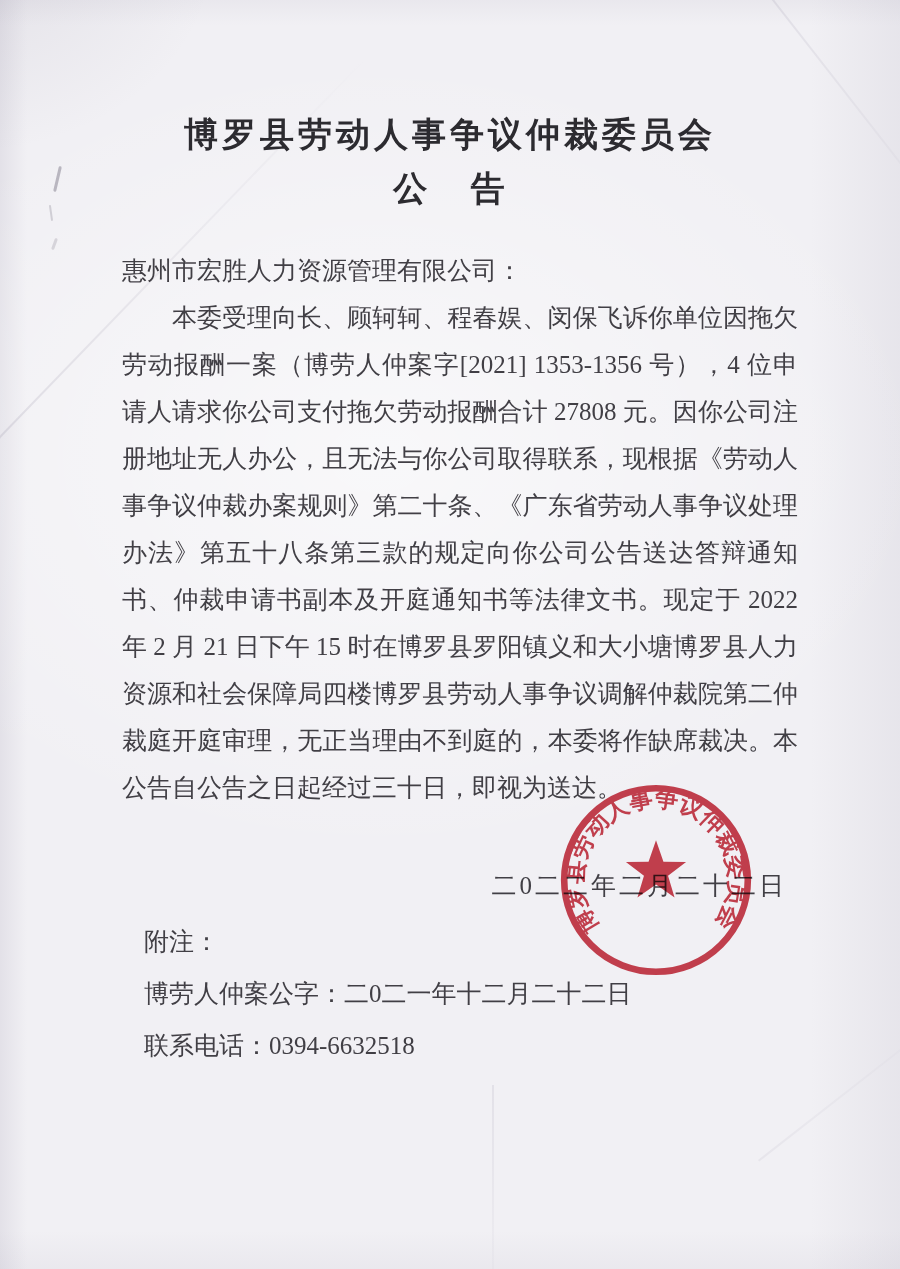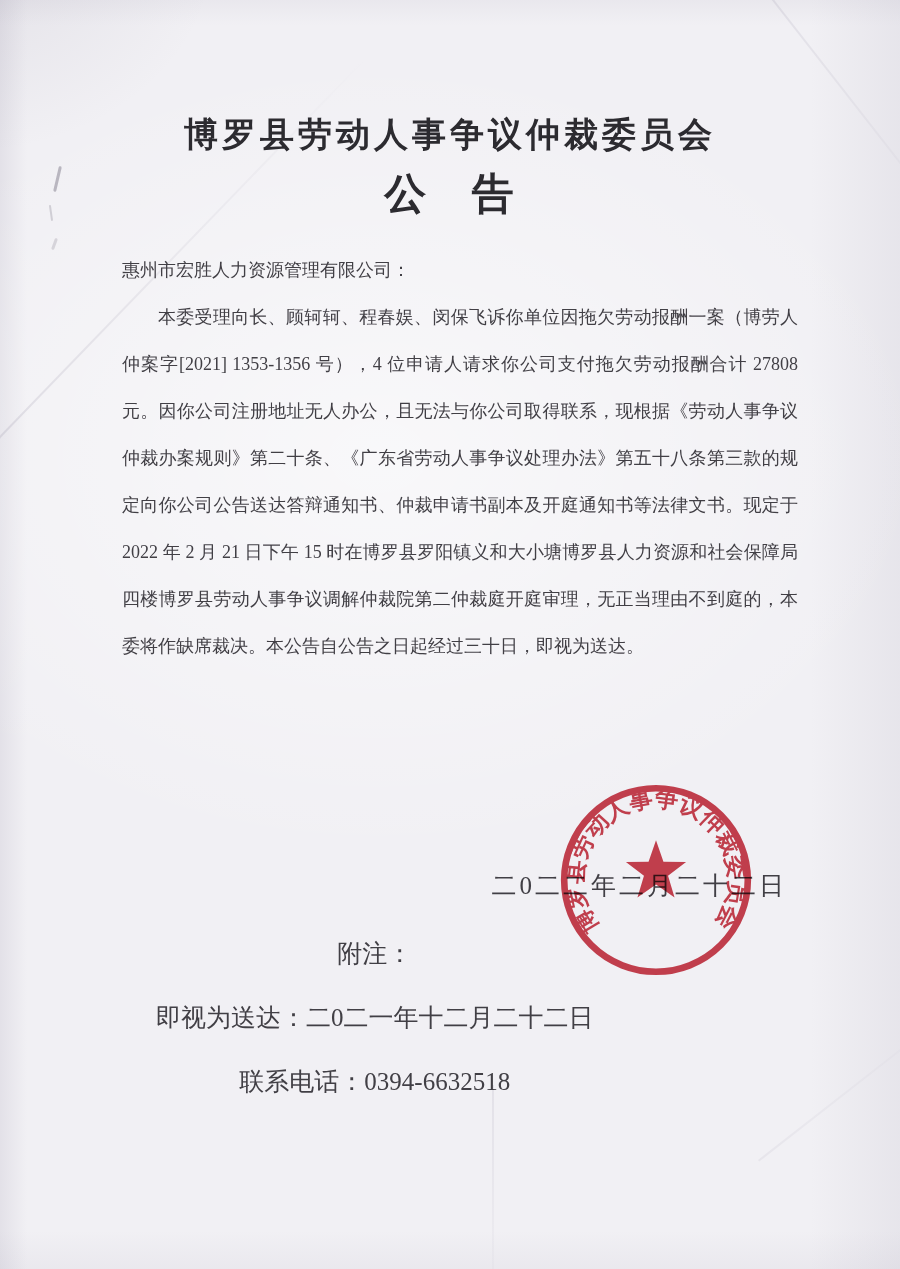--- a/index.html
+++ b/index.html
@@ -49,51 +49,51 @@
     position:absolute;top:112px;left:0;right:0;margin:0;
     text-align:center;
     font-family:"Liberation Sans","DejaVu Sans",sans-serif;
     font-size:34px;font-weight:700;letter-spacing:4px;
     color:#2c2b30;
   }
   .subtitle{
     position:absolute;top:166px;left:0;right:0;
     text-align:center;
     font-family:"Liberation Sans","DejaVu Sans",sans-serif;
-    font-size:42px;font-weight:700;letter-spacing:2px;word-spacing:30px;
+    font-size:34px;font-weight:700;letter-spacing:2px;word-spacing:30px;
     color:#2c2b30;
   }
   .ref{
     position:absolute;top:212px;right:166px;
     font-size:19px;letter-spacing:1px;color:#49484d;
   }
   .body-block{
     position:absolute;top:247px;left:122px;width:676px;
-    font-size:18px;line-height:47px;text-align:justify;
+    font-size:25px;line-height:47px;text-align:justify;
     color:#413f45;
   }
   .body-block p{margin:0;}
   .para{text-indent:2em;}
   .date-line{
     position:absolute;top:869px;right:113px;
     font-size:25px;letter-spacing:3px;color:#413f45;
   }
   .stamp{
     position:absolute;left:554px;top:778px;width:204px;height:204px;
     mix-blend-mode:multiply;opacity:.92;
   }
   .stamp text{
     font-family:"Liberation Sans","DejaVu Sans",sans-serif;
     font-weight:700;font-size:23px;fill:#c73240;
   }
   .notes{
     position:absolute;left:140px;top:914px;
     font-size:25px;line-height:48px;color:#413f45;
   }
-  .notes p{margin:16px;text-align:center;}
+  .notes p{margin:4px;}
 </style>
 </head>
 <body>
 
 <div class="page">
 
   <div class="crease crease-topleft"></div>
   <div class="crease crease-topright"></div>
   <div class="crease crease-bottom"></div>
   <div class="crease crease-bottomright"></div>
@@ -117,17 +117,17 @@
     <circle cx="100" cy="100" r="90" fill="none" stroke="#c73240" stroke-width="6.5"></circle>
     <polygon points="100,61 107.3,82 129.5,82.4 111.8,95.8 118.2,117.1 100,104.4 81.8,117.1 88.2,95.8 70.5,82.4 92.7,82" fill="#c73240"></polygon>
     <path id="sealArc" d="M 44.8 146.3 A 72 72 0 1 1 155.2 146.3" fill="none"></path>
     <text>
       <textPath href="#sealArc" startOffset="0" textLength="322" lengthAdjust="spacing">博罗县劳动人事争议仲裁委员会</textPath>
     </text>
   </svg>
 
   <div class="notes">
     <p>附注：</p>
-    <p>即视为送达：二0二一年十二月二十二日</p>
+    <p>博劳人仲案公字：二0二一年十二月二十二日</p>
     <p>联系电话：0394-6632518</p>
   </div>
 
 </div>
 
 </body></html>

